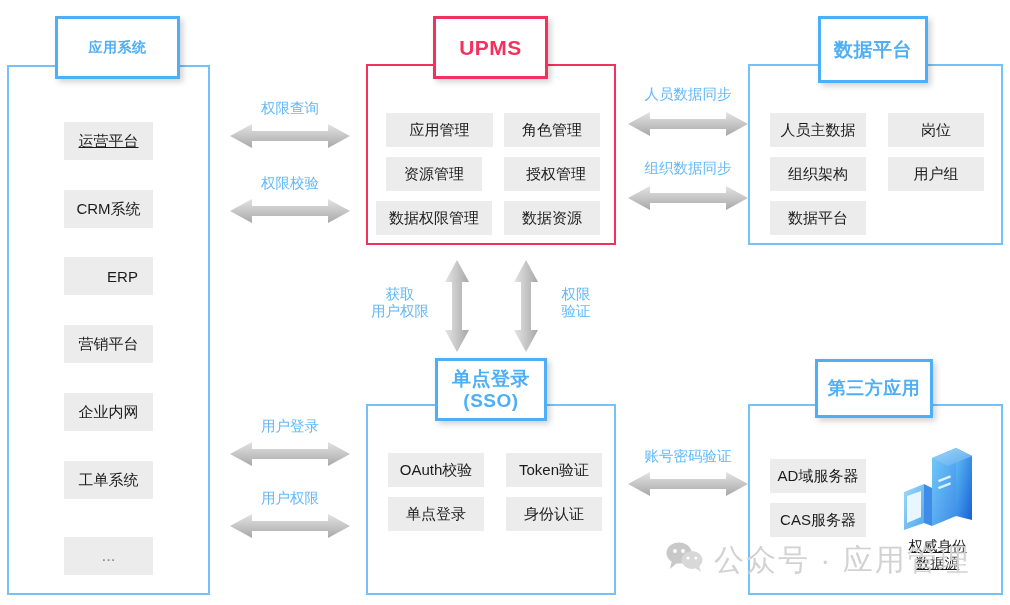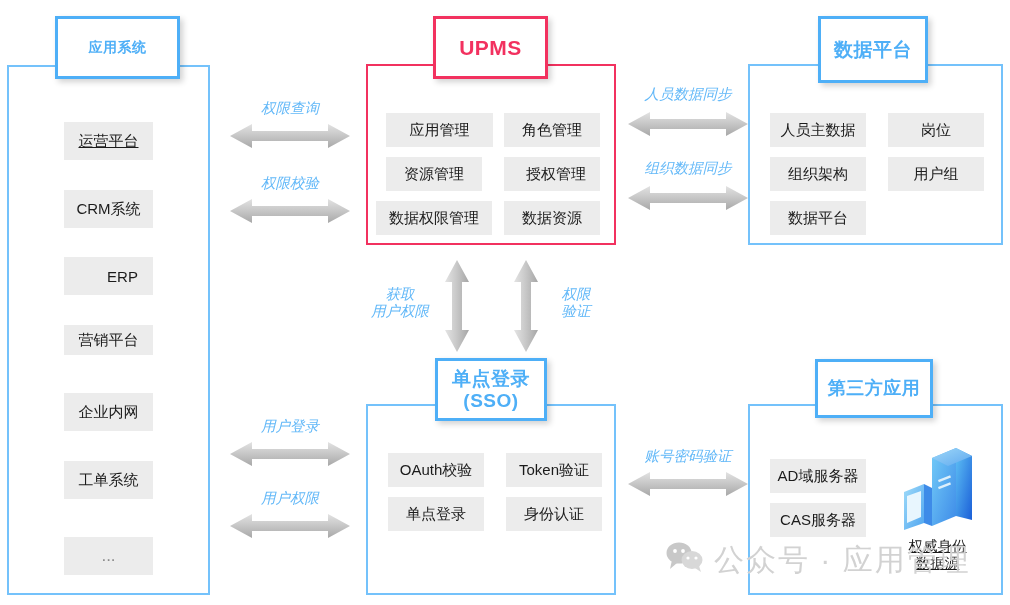--- a/index.html
+++ b/index.html
@@ -60,21 +60,20 @@
   }
 
   
   .arrow-label {
     position: absolute;
     color: #62B8F8;
     font-size: 14.5px;
     text-align: center;
     line-height: 1.2;
     white-space: pre-line;
-    font-style: italic;
   }
 
   
   .arrow {
     position: absolute;
   }
   .arrow svg { display: block; }
 
   
   .server-icon { position: absolute; }
@@ -105,21 +104,21 @@
 
 <div class="panel" style="left:7px; top:65px; width:203px; height:530px;"></div>
 
 <div class="panel-title" style="left:55px; top:16px; width:125px; height:63px; font-size:14px;">
   <span>应用系统</span>
 </div>
 
 <div class="chip" style="left:64px; top:122px; width:89px; height:38px;text-decoration:underline;">运营平台</div>
 <div class="chip" style="left:64px; top:190px; width:89px; height:38px;">CRM系统</div>
 <div class="chip" style="left:64px; top:257px; width:89px; height:38px;padding-left:28px;">ERP</div>
-<div class="chip" style="left:64px; top:325px; width:89px; height:30px;">营销平台</div>
+<div class="chip" style="left:64px; top:325px; width:89px; height:38px;">营销平台</div>
 <div class="chip" style="left:64px; top:393px; width:89px; height:38px;">企业内网</div>
 <div class="chip" style="left:64px; top:461px; width:89px; height:38px;">工单系统</div>
 <div class="chip" style="left:64px; top:537px; width:89px; height:38px; color:#8A8A8A; font-size:17px;">...</div>
 
 <div class="panel pink" style="left:366px; top:64px; width:250px; height:181px;"></div>
 
 <div class="panel-title pink" style="left:433px; top:16px; width:115px; height:63px; font-size:21px;">
   <span>UPMS</span>
 </div>
 

